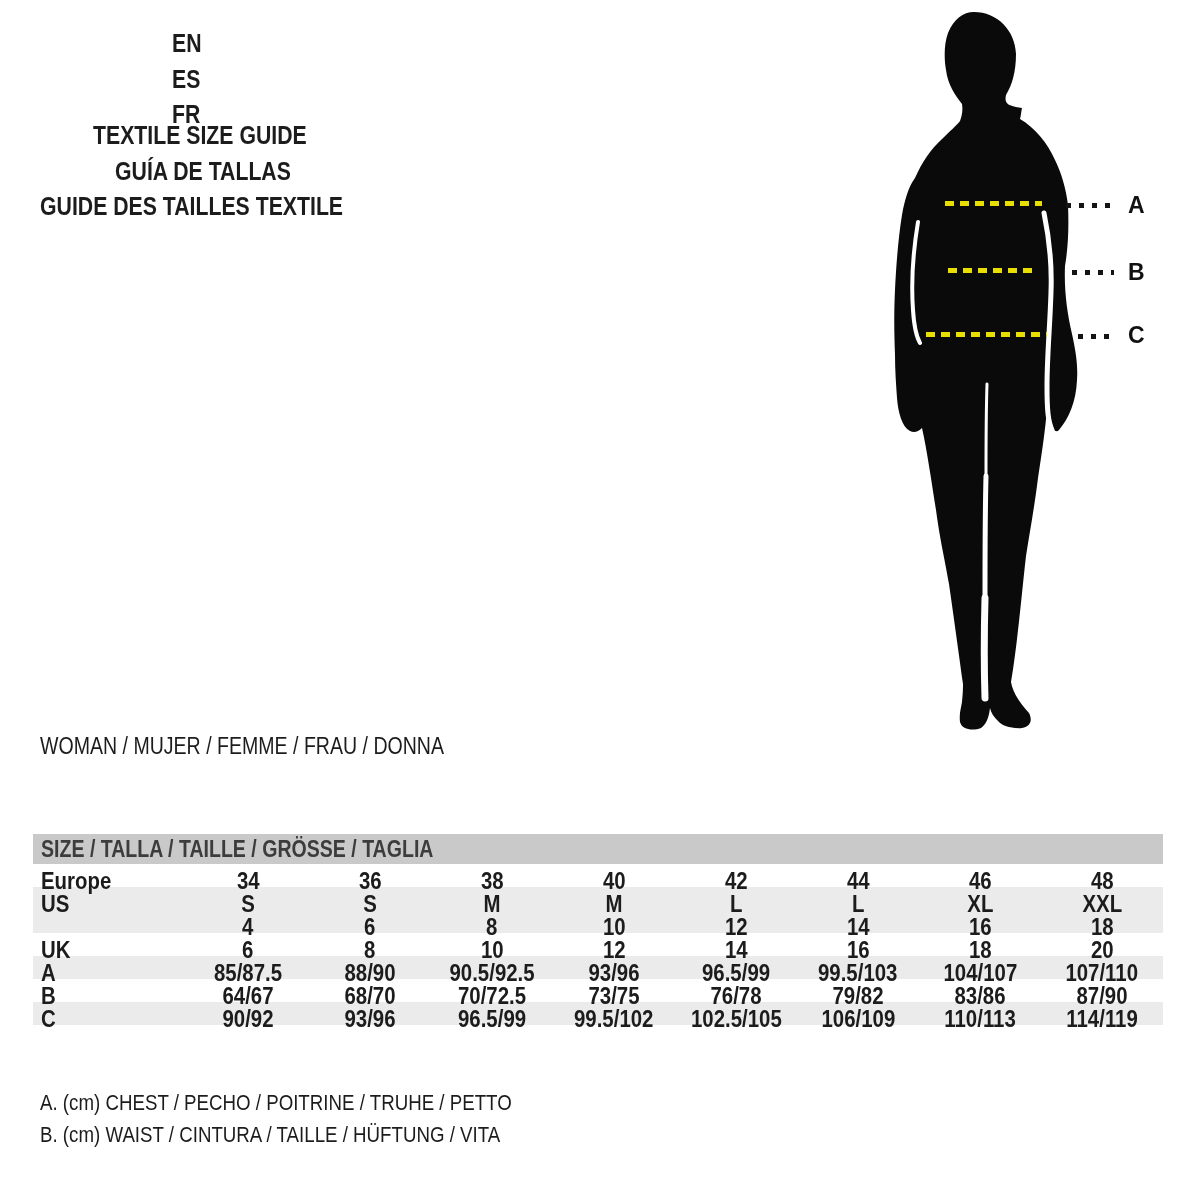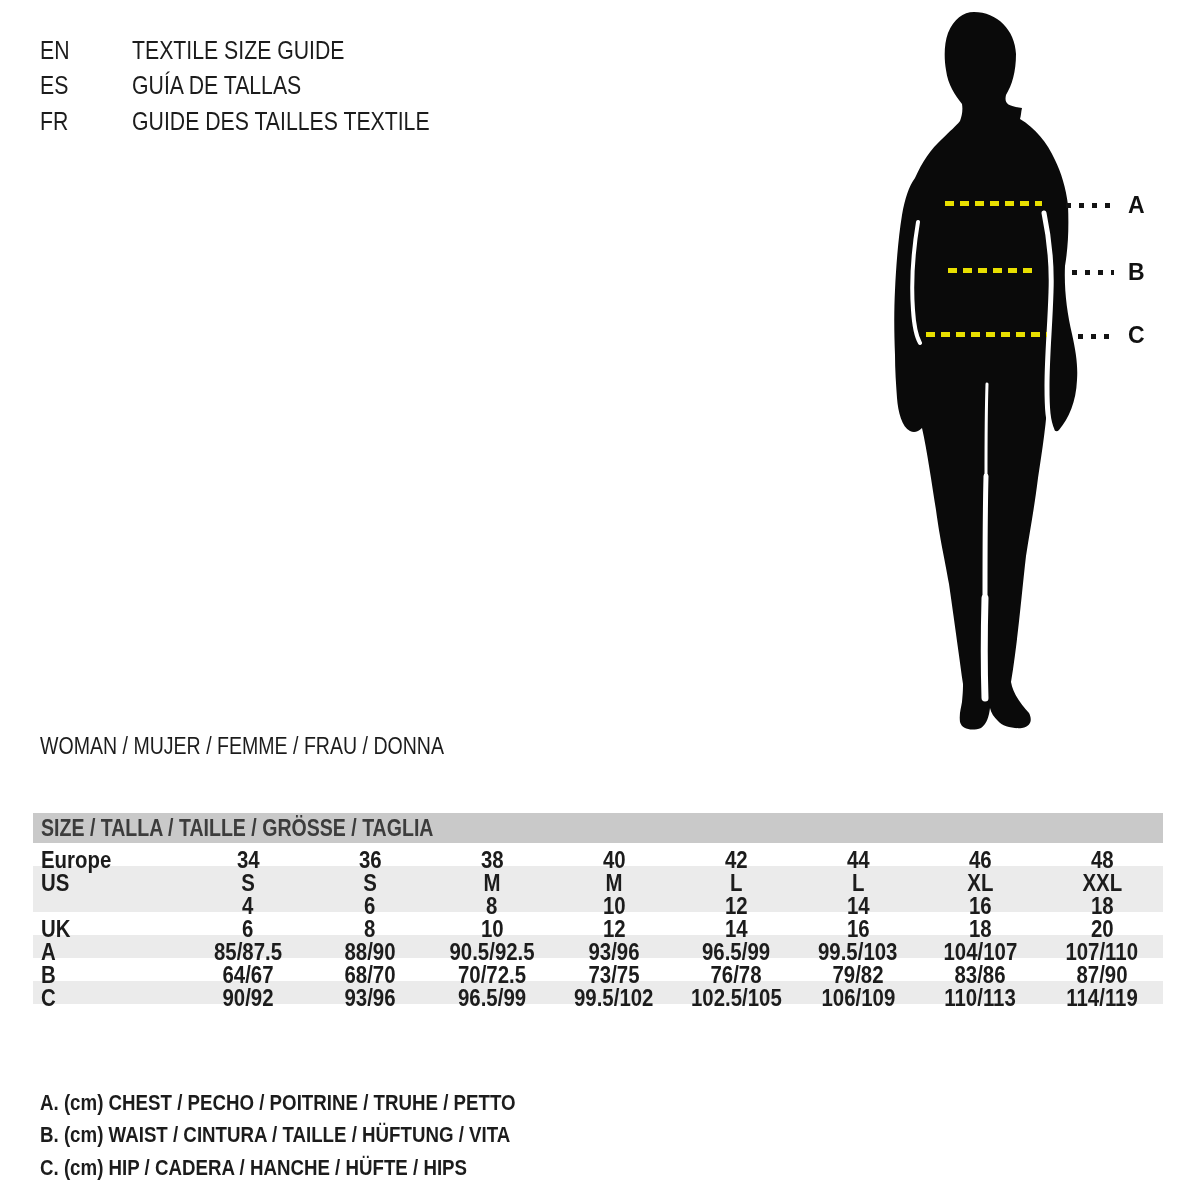--- a/index.html
+++ b/index.html
@@ -5,45 +5,45 @@
   html,body{margin:0;padding:0;background:#fff;}
   .canvas{position:relative;width:1200px;height:1200px;background:#ffffff;overflow:hidden;
           font-family:"Liberation Sans","DejaVu Sans",sans-serif;color:#1c1c1c;}
 
   
   .cond{display:inline-block;transform:scaleX(0.85);transform-origin:0 50%;white-space:nowrap;}
   .cond-c{display:inline-block;transform:scaleX(0.85);transform-origin:50% 50%;white-space:nowrap;}
 
   
   .lang-list{position:absolute;left:40px;top:29px;}
-  .lang-row{display:flex;height:35.5px;align-items:flex-end;font-size:25px;font-weight:400;}
+  .lang-row{display:flex;height:35.5px;align-items:center;font-size:25px;font-weight:700;flex-direction:column;}
   .lang-code{width:92px;flex:0 0 92px;}
 
   
   .figure{position:absolute;left:850px;top:0px;width:350px;height:745px;}
   .figure svg{position:absolute;left:0;top:0;}
   .mline{position:absolute;height:5px;}
   .mline.yellow{background:repeating-linear-gradient(90deg,#e8df00 0 9px,transparent 9px 15px);}
   .mline.dots{background:repeating-linear-gradient(90deg,#141414 0 5px,transparent 5px 13px);}
   .marker{position:absolute;font-size:23px;font-weight:700;color:#111;}
 
   
   .section-title{position:absolute;left:40px;top:733px;font-size:23px;font-weight:400;}
 
   
-  .size-table{position:absolute;left:33px;top:813px;width:1130px;font-weight:700;}
+  .size-table{position:absolute;left:33px;top:834px;width:1130px;font-weight:700;}
   .thead{height:30px;line-height:30px;background:#c9c9c9;color:#3c3c3c;
          font-size:23px;padding-left:8px;box-sizing:border-box;}
   .trow{display:flex;height:23px;line-height:33px;font-size:24px;}
   .trow.shade{background:#ebebeb;}
   .tlabel{width:154px;flex:0 0 154px;padding-left:8px;box-sizing:border-box;text-align:left;}
   .tcell{flex:1 1 0;text-align:center;}
 
   
-  .legend{position:absolute;left:40px;top:1087px;font-size:22px;font-weight:700;line-height:32.4px;}
+  .legend{position:absolute;left:40px;top:1087px;font-size:22px;font-weight:400;line-height:32.4px;}
 </style>
 </head>
 <body>
 
 <div class="canvas">
 
   <div class="lang-list">
     <div class="lang-row">
       <span class="lang-code"><span class="cond">EN</span></span>
       <span class="cond">TEXTILE SIZE GUIDE</span>
@@ -206,16 +206,15 @@
       <div class="tcell"><span class="cond-c">102.5/105</span></div>
       <div class="tcell"><span class="cond-c">106/109</span></div>
       <div class="tcell"><span class="cond-c">110/113</span></div>
       <div class="tcell"><span class="cond-c">114/119</span></div>
     </div>
   </div>
 
   <div class="legend">
     <div><span class="cond">A. (cm) CHEST / PECHO / POITRINE / TRUHE / PETTO</span></div>
     <div><span class="cond">B. (cm) WAIST / CINTURA / TAILLE / HÜFTUNG / VITA</span></div>
-    <div><span class="cond">C. (cm) HIP / CADERA / HANCHE / HÜFTE / HIPS</span></div>
   </div>
 
 </div>
 
 </body></html>

